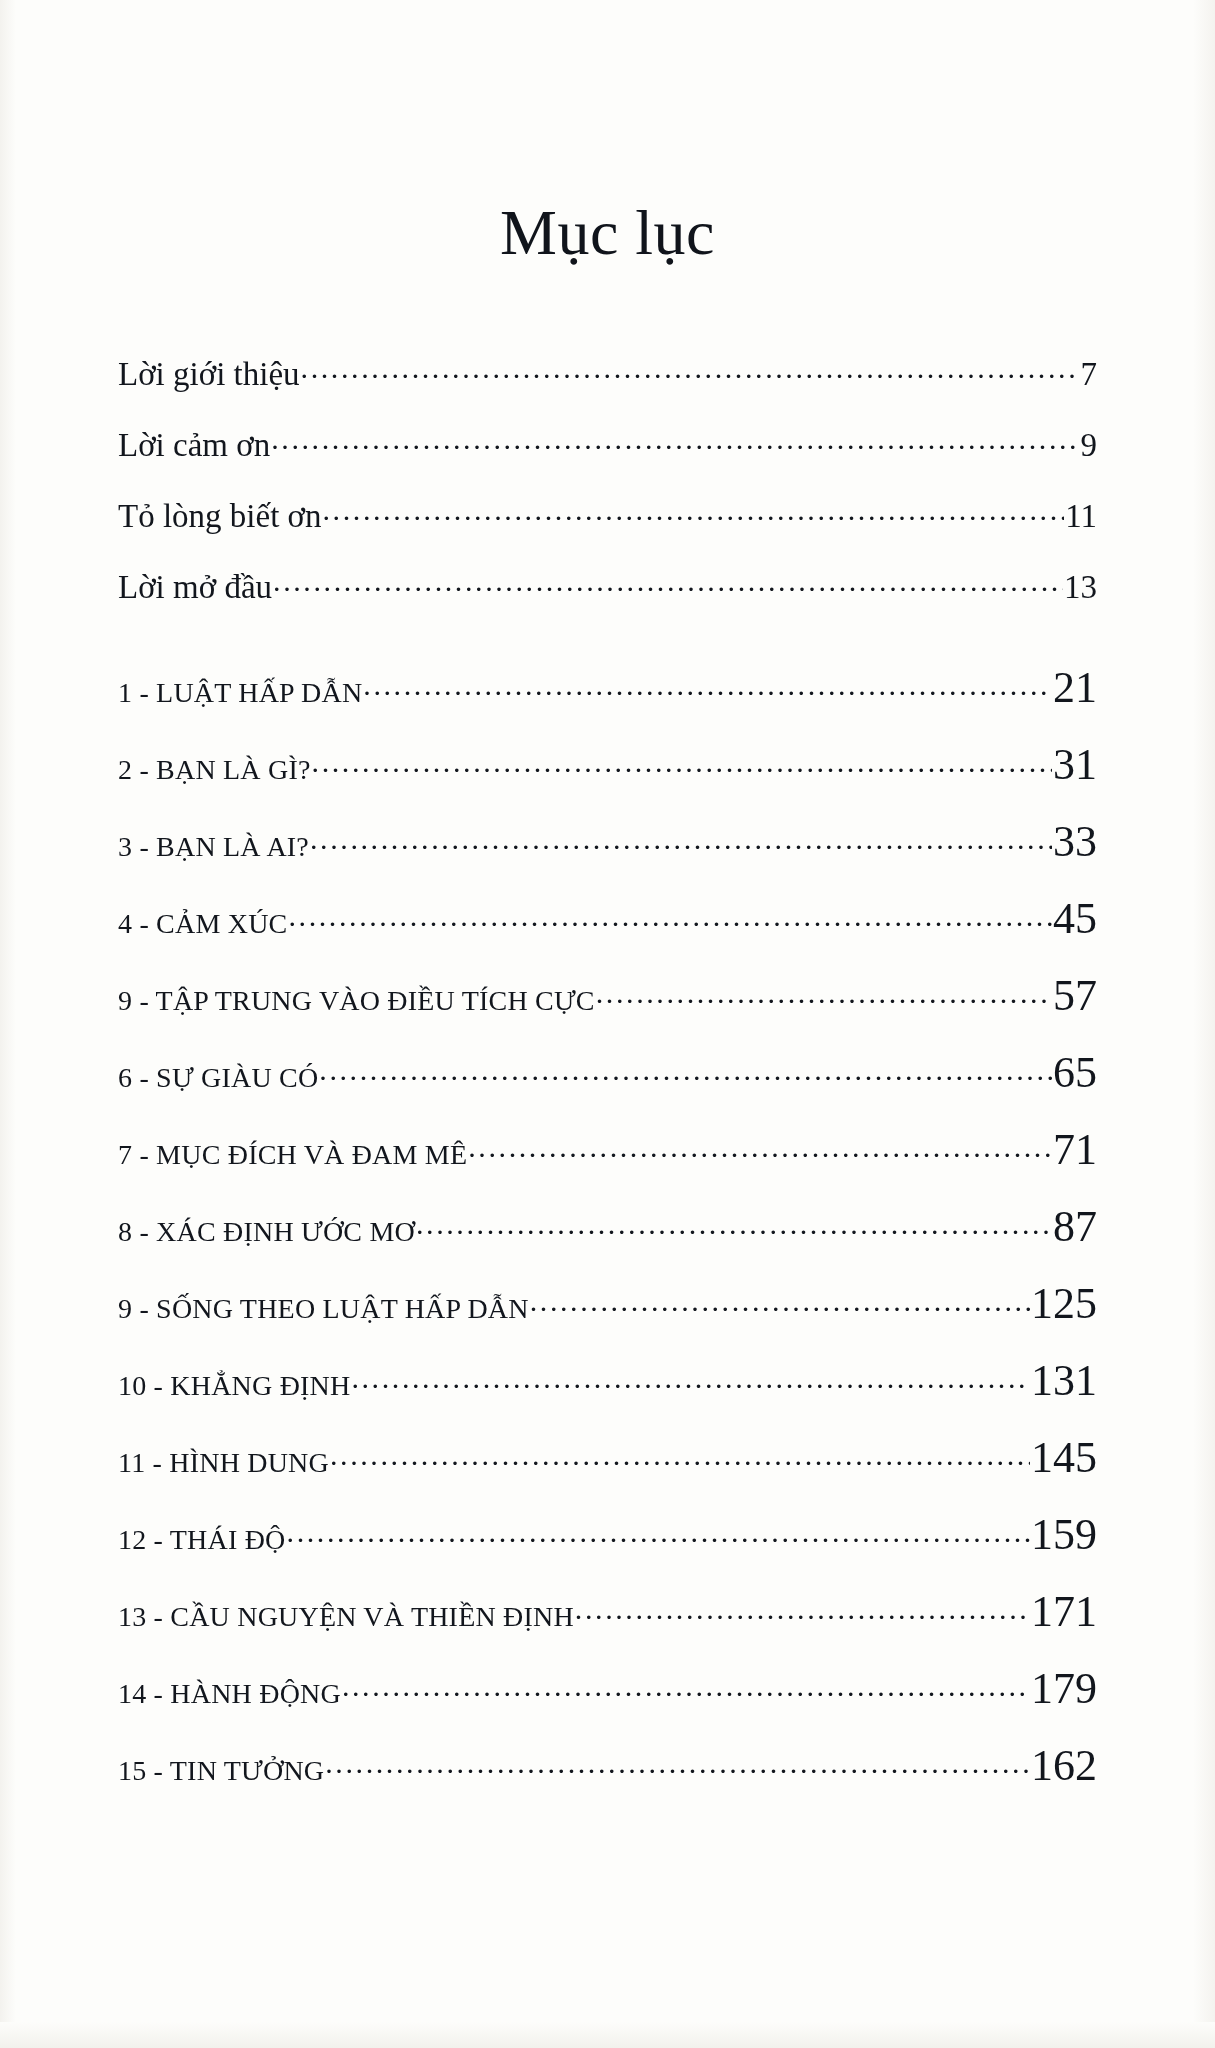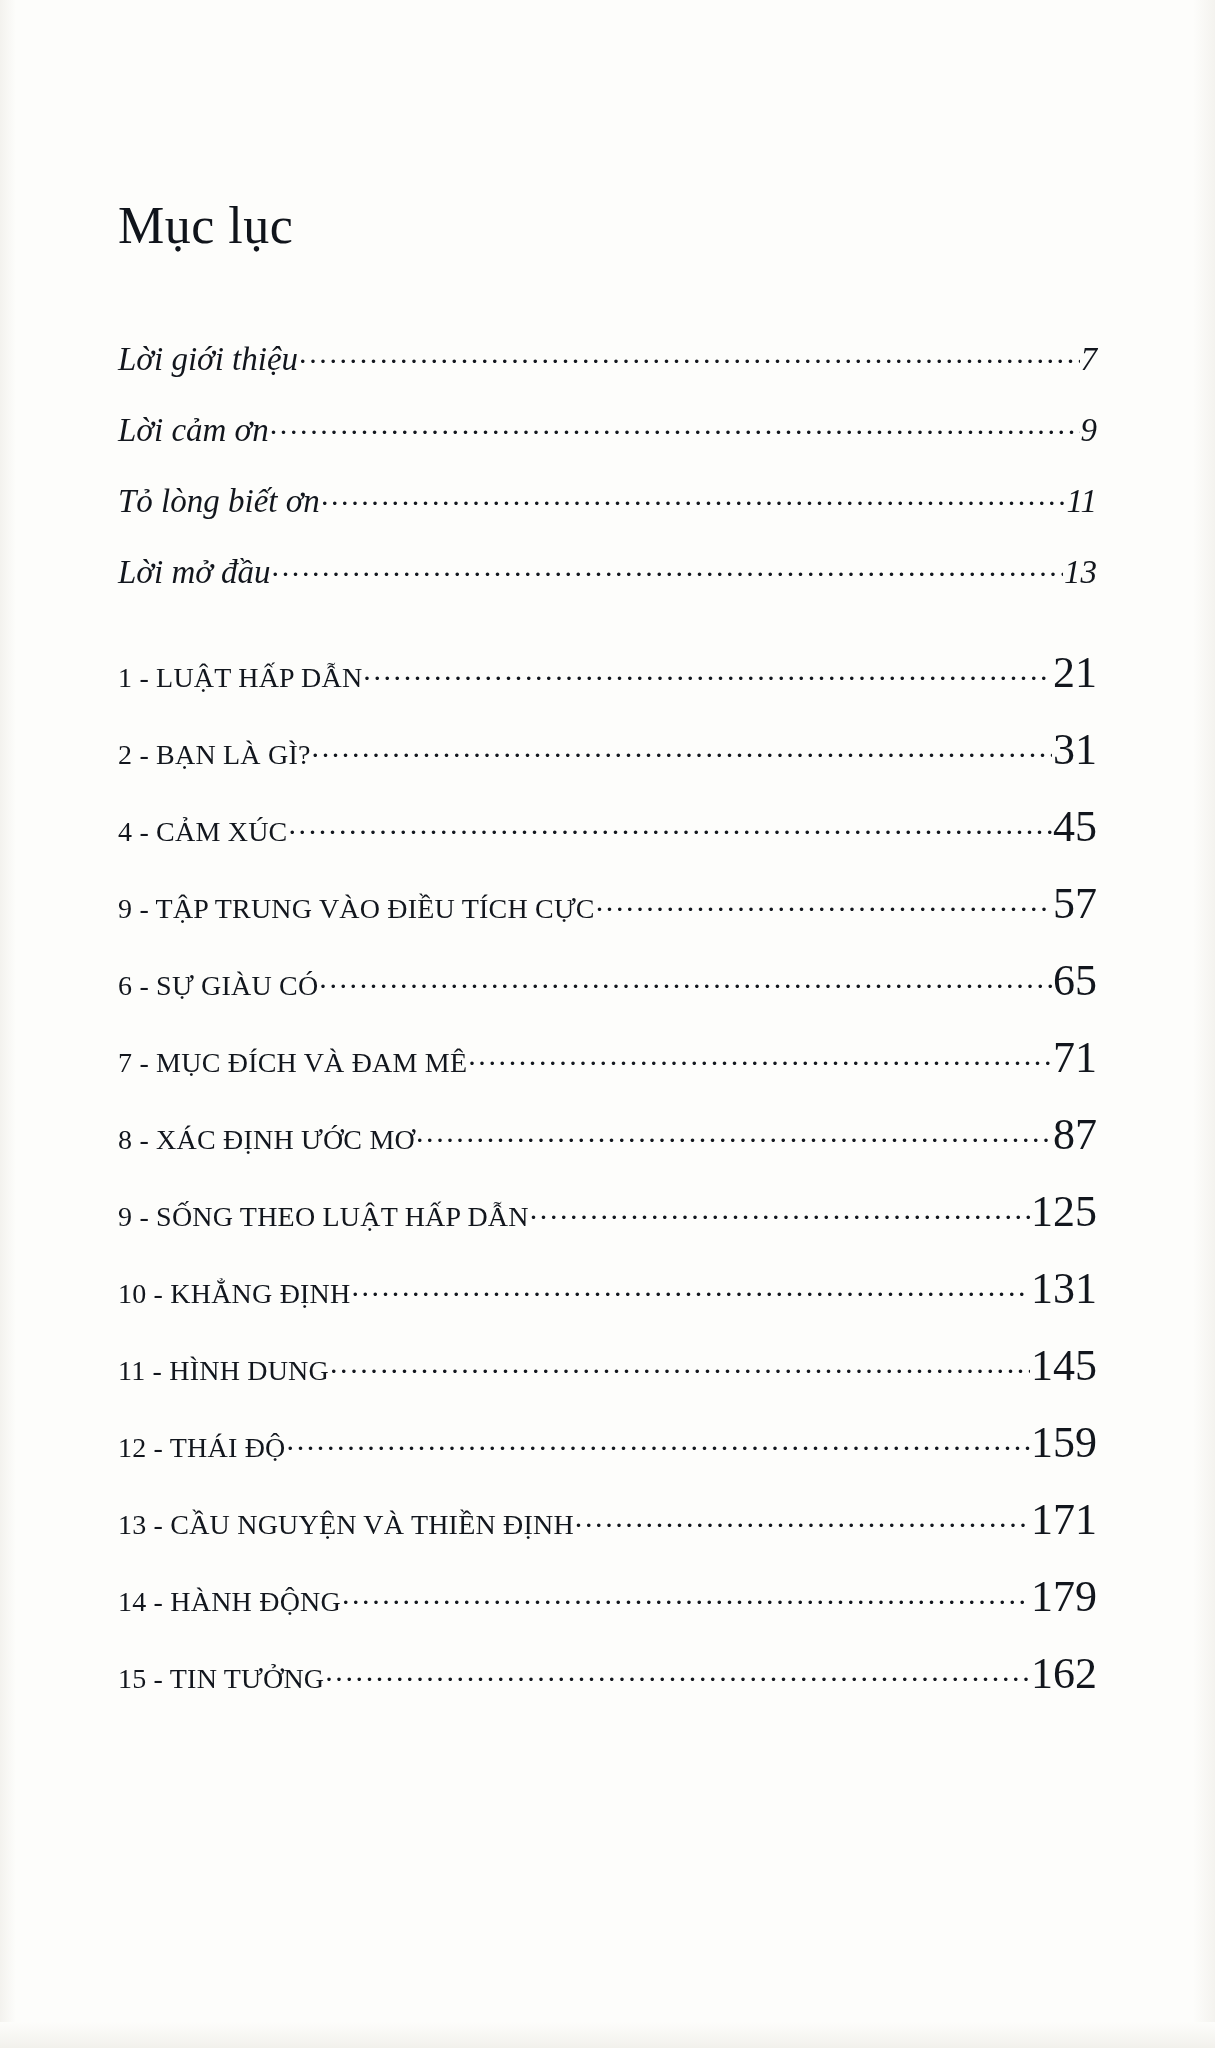--- a/index.html
+++ b/index.html
@@ -46,21 +46,22 @@
 
   .content {
     position: relative;
     z-index: 2;
     padding: 0 118px 0 118px;
   }
 
   .toc-title {
     margin: 0;
     padding-top: 196px;
-    font-size: 52px;
+    text-align: center;
+    font-size: 64px;
     font-weight: 400;
     letter-spacing: 0.5px;
     color: #10141b;
     font-family: "Liberation Serif", "DejaVu Serif", serif;
   }
 
   .toc-list {
     margin: 0;
     padding: 0;
     list-style: none;
@@ -112,21 +113,20 @@
   .entry-page {
     flex: 0 0 auto;
     font-size: 33px;
     color: #12161d;
     text-align: right;
   }
 
   
   .italic .entry-label,
   .italic .entry-page {
-    font-style: italic;
   }
   .italic .leader::before {
     font-style: normal;
   }
 
   
   .chapter .entry-label {
     font-size: 28px;
     letter-spacing: 0.2px;
   }
@@ -177,20 +177,25 @@
         <span class="entry-label">1 - LUẬT HẤP DẪN</span>
         <span class="leader"></span>
         <span class="entry-page">21</span>
       </li>
       <li class="toc-entry chapter">
         <span class="entry-label">2 - BẠN LÀ GÌ?</span>
         <span class="leader"></span>
         <span class="entry-page">31</span>
       </li>
       <li class="toc-entry chapter">
+        <span class="entry-label">3 - BẠN LÀ AI?</span>
+        <span class="leader"></span>
+        <span class="entry-page">33</span>
+      </li>
+      <li class="toc-entry chapter">
         <span class="entry-label">4 - CẢM XÚC</span>
         <span class="leader"></span>
         <span class="entry-page">45</span>
       </li>
       <li class="toc-entry chapter">
         <span class="entry-label">9 - TẬP TRUNG VÀO ĐIỀU TÍCH CỰC</span>
         <span class="leader"></span>
         <span class="entry-page">57</span>
       </li>
       <li class="toc-entry chapter">

